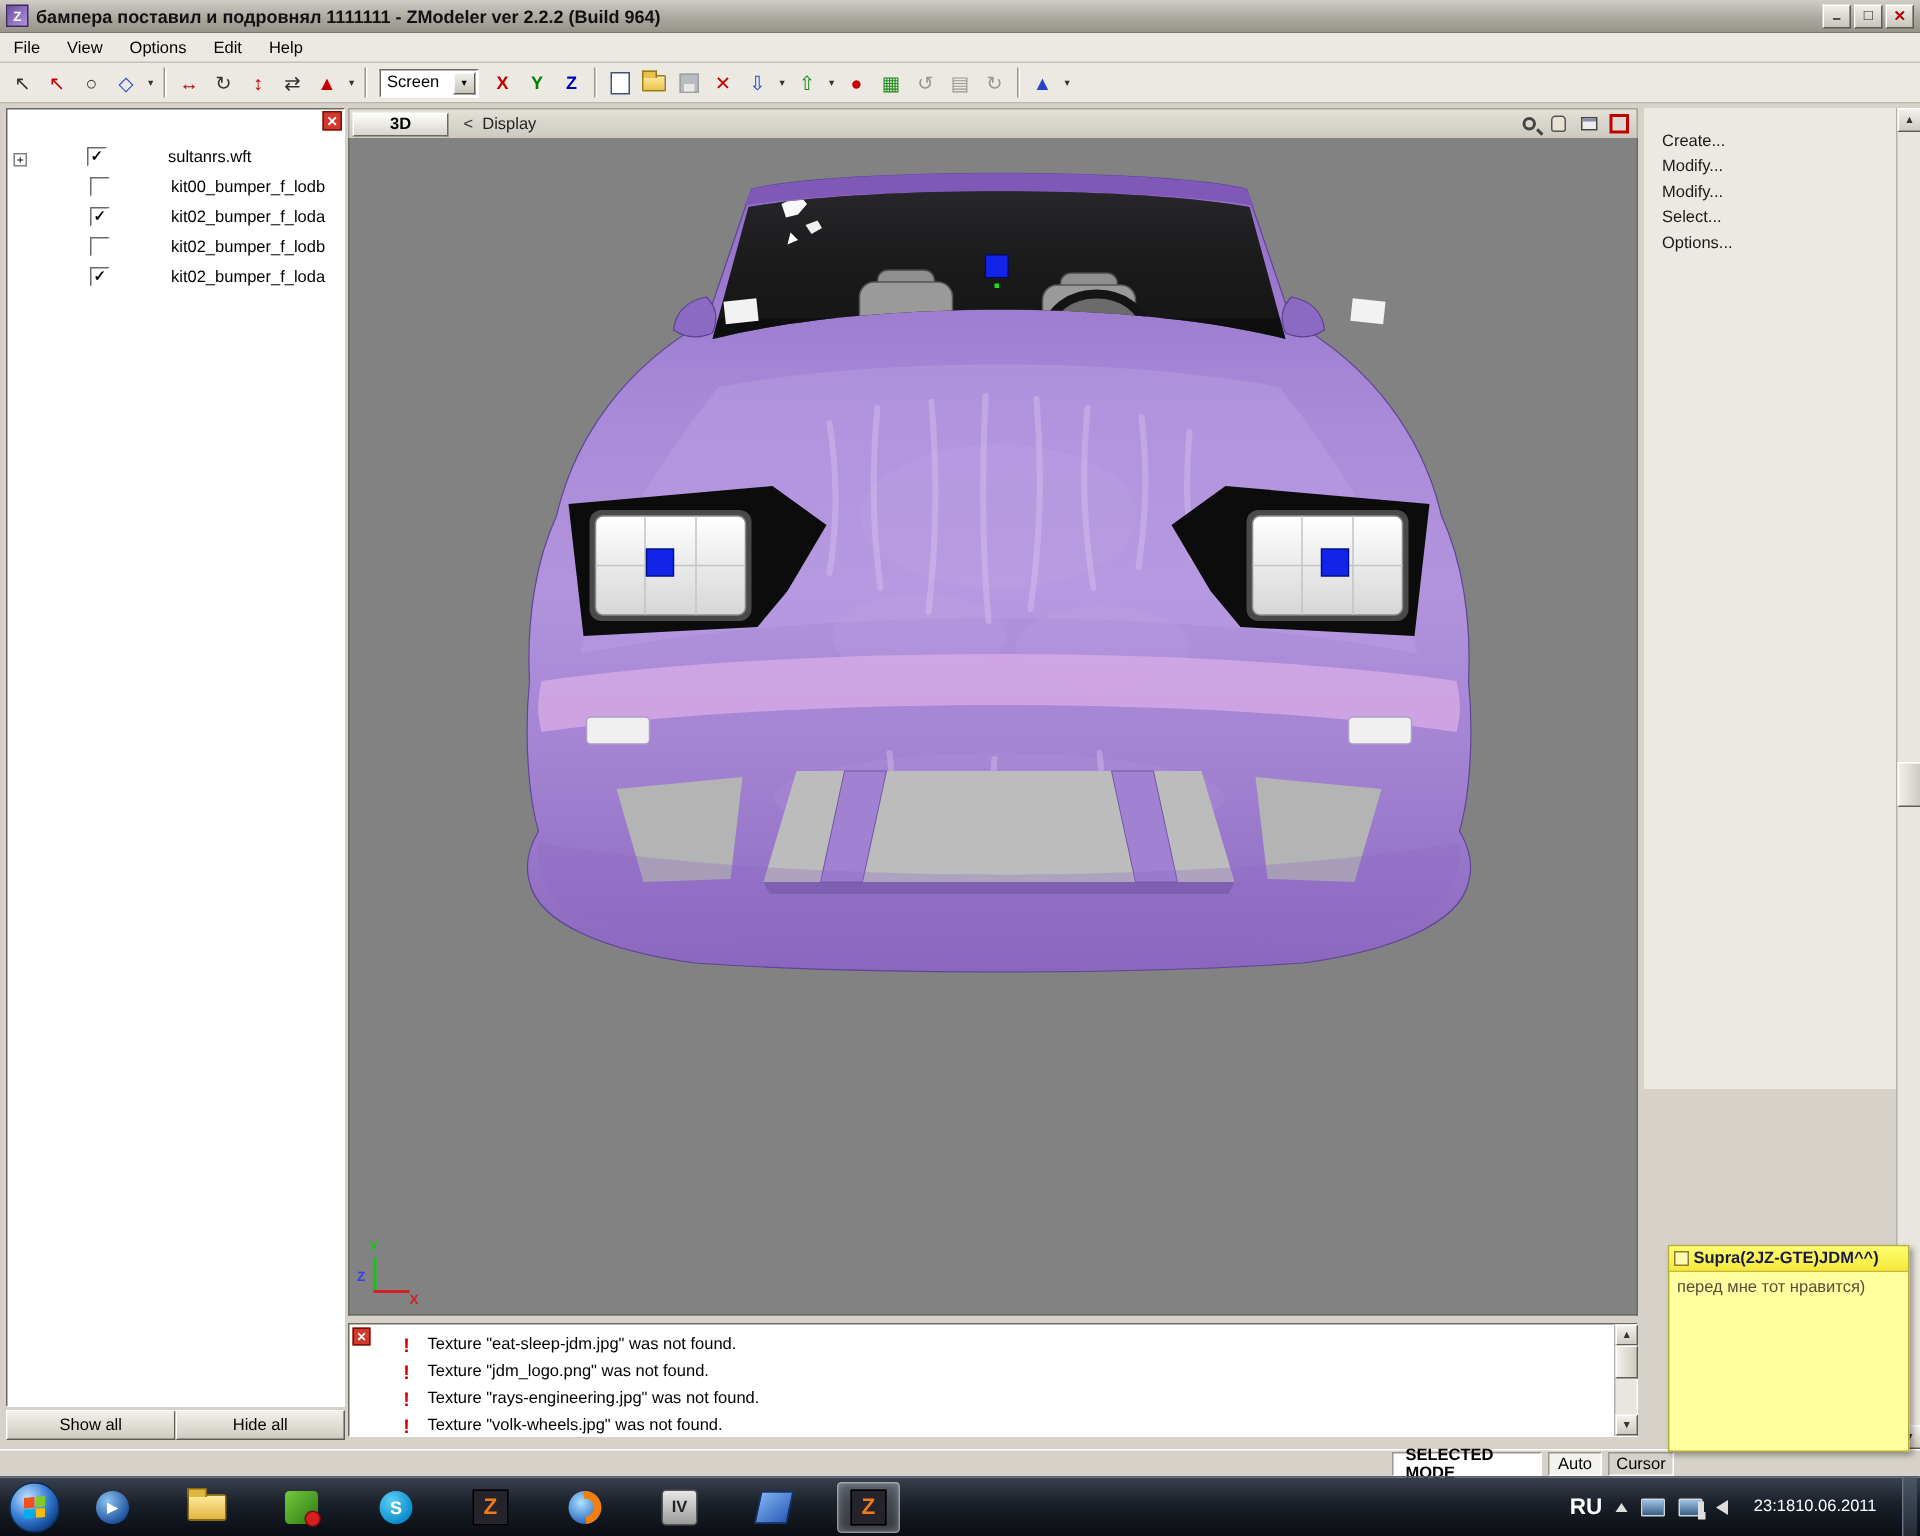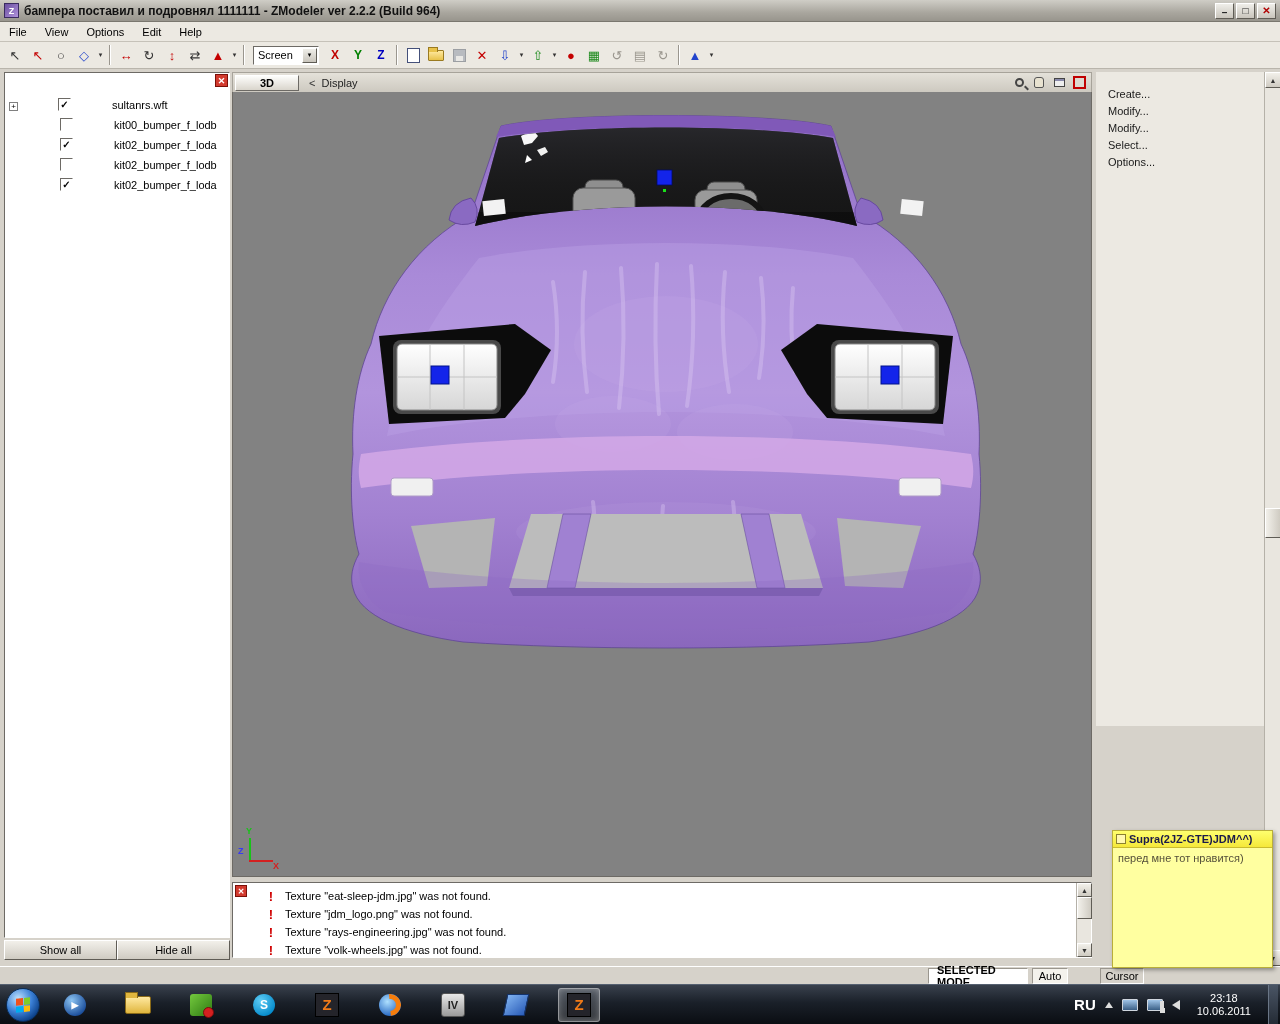--- a/index.html
+++ b/index.html
@@ -105,21 +105,21 @@
   .note-header{height:17px;background:linear-gradient(180deg,#ffff6e,#f5e83a);border-bottom:1px solid #cabc2e;display:flex;align-items:center;padding:0 3px;}
   .note-ico{width:10px;height:10px;background:#fff8b0;border:1px solid #8a8030;margin-right:3px;}
   .note-title{font-weight:bold;font-size:11px;color:#1a1a4a;white-space:nowrap;overflow:hidden;}
   .note-body{padding:4px 5px;color:#55503a;}
 
   
   .statusbar{left:0;top:966px;width:1280px;height:18px;background:#d6d2ca;border-top:1px solid #fff;display:flex;align-items:center;}
   .status-seg{height:16px;border:1px solid;border-color:#9a968e #fff #fff #9a968e;display:flex;align-items:center;padding:0 8px;margin-right:2px;}
   .seg-mode{position:absolute;left:928px;width:100px;background:#fff;font-weight:bold;justify-content:center;}
   .seg-auto{position:absolute;left:1032px;width:36px;background:#f4f2ec;justify-content:center;font-weight:normal;}
-  .seg-cursor{position:absolute;left:1100px;width:44px;background:#d6d2ca;justify-content:center;}
+  .seg-cursor{position:absolute;left:1072px;width:44px;background:#d6d2ca;justify-content:center;}
 
   
   .taskbar{left:0;top:984px;width:1280px;height:40px;background:linear-gradient(180deg,#39414d,#1a2029 45%,#0a0d12);border-top:1px solid #556070;display:flex;align-items:center;z-index:6;}
   .start-orb{width:34px;height:34px;border-radius:50%;margin:0 14px 0 6px;background:radial-gradient(circle at 35% 30%,#bfe3ff,#3a7fd5 45%,#0b3f86 78%,#062a5e);border:1px solid #0a2c55;display:flex;align-items:center;justify-content:center;}
   .flag{width:14px;height:14px;display:grid;grid-template-columns:1fr 1fr;grid-template-rows:1fr 1fr;gap:1px;transform:skewY(-6deg);}
   .flag i:nth-child(1){background:#f1511b;} .flag i:nth-child(2){background:#80cc28;}
   .flag i:nth-child(3){background:#00adef;} .flag i:nth-child(4){background:#fbbc09;}
   .tb-items{display:flex;gap:21px;align-items:center;}
   .tb-icon{width:42px;height:34px;border-radius:3px;display:flex;align-items:center;justify-content:center;}
   .tb-icon.active{background:rgba(255,255,255,.18);border:1px solid rgba(255,255,255,.45);box-shadow:inset 0 0 6px rgba(255,255,255,.3);}
@@ -139,21 +139,21 @@
   .ti-iv{width:24px;height:24px;background:linear-gradient(180deg,#e8e8e8,#9a9a9a);border:1px solid #555;border-radius:3px;display:flex;align-items:center;justify-content:center;font-weight:bold;color:#222;font-size:11px;}
   .ti-iv::before{content:"IV";}
   .ti-vegas{width:22px;height:22px;background:linear-gradient(135deg,#7fb2f0,#2a5cb8);transform:skewX(-12deg);border:1px solid #14346e;}
   .tray{margin-left:auto;display:flex;align-items:center;gap:9px;color:#fff;padding-right:2px;}
   .tray-chevron{width:0;height:0;border-left:4px solid transparent;border-right:4px solid transparent;border-bottom:6px solid #ddd;}
   .tray-lang{font-size:15px;font-weight:bold;}
   .mini{width:16px;height:12px;border:1px solid #cfd6de;background:linear-gradient(180deg,#9fc4e8,#3a5f86);border-radius:1px;position:relative;}
   .mini.net::after{content:"";position:absolute;right:-3px;bottom:-3px;width:5px;height:5px;background:#ddd;}
   .spk{width:0;height:0;border-top:5px solid transparent;border-bottom:5px solid transparent;border-right:8px solid #ddd;position:relative;}
   .spk::before{content:"";position:absolute;left:-12px;top:-4px;width:4px;height:8px;background:#ddd;}
-  .clock{display:flex;flex-direction:column;align-items:center;line-height:13px;font-size:11px;padding:0 8px;}
+  .clock{display:flex;flex-direction:row;align-items:center;line-height:13px;font-size:11px;padding:0 8px;}
   .show-desktop{width:10px;height:40px;background:linear-gradient(180deg,#4a5565,#232a34);border-left:1px solid #6a7686;}
 </style>
 </head>
 <body>
 
 <div class="screen">
 
   <div class="abs titlebar">
     <span class="app-ico"></span>
     <span class="title-text">бампера поставил и подровнял 1111111 - ZModeler ver 2.2.2 (Build 964)</span>

